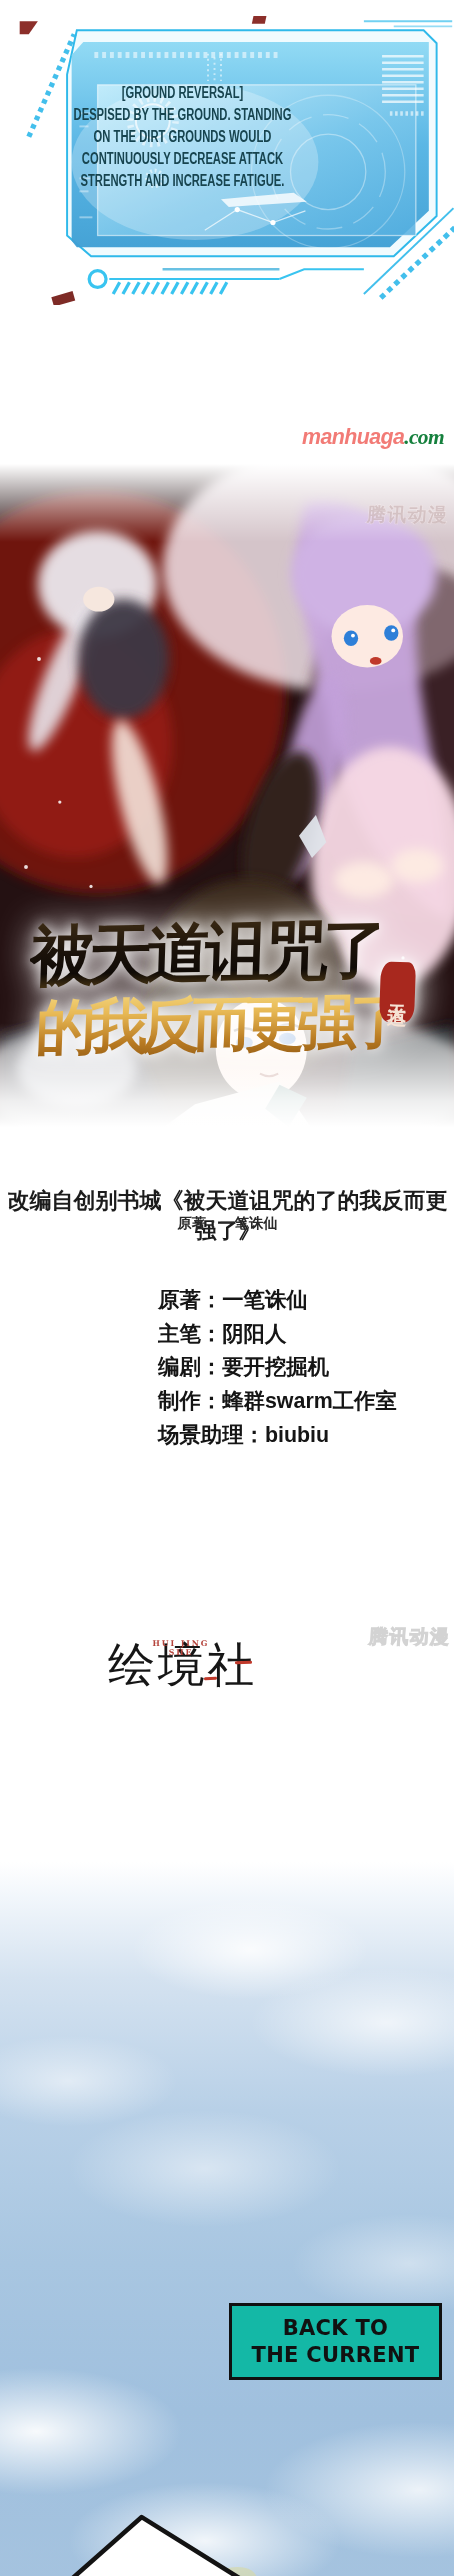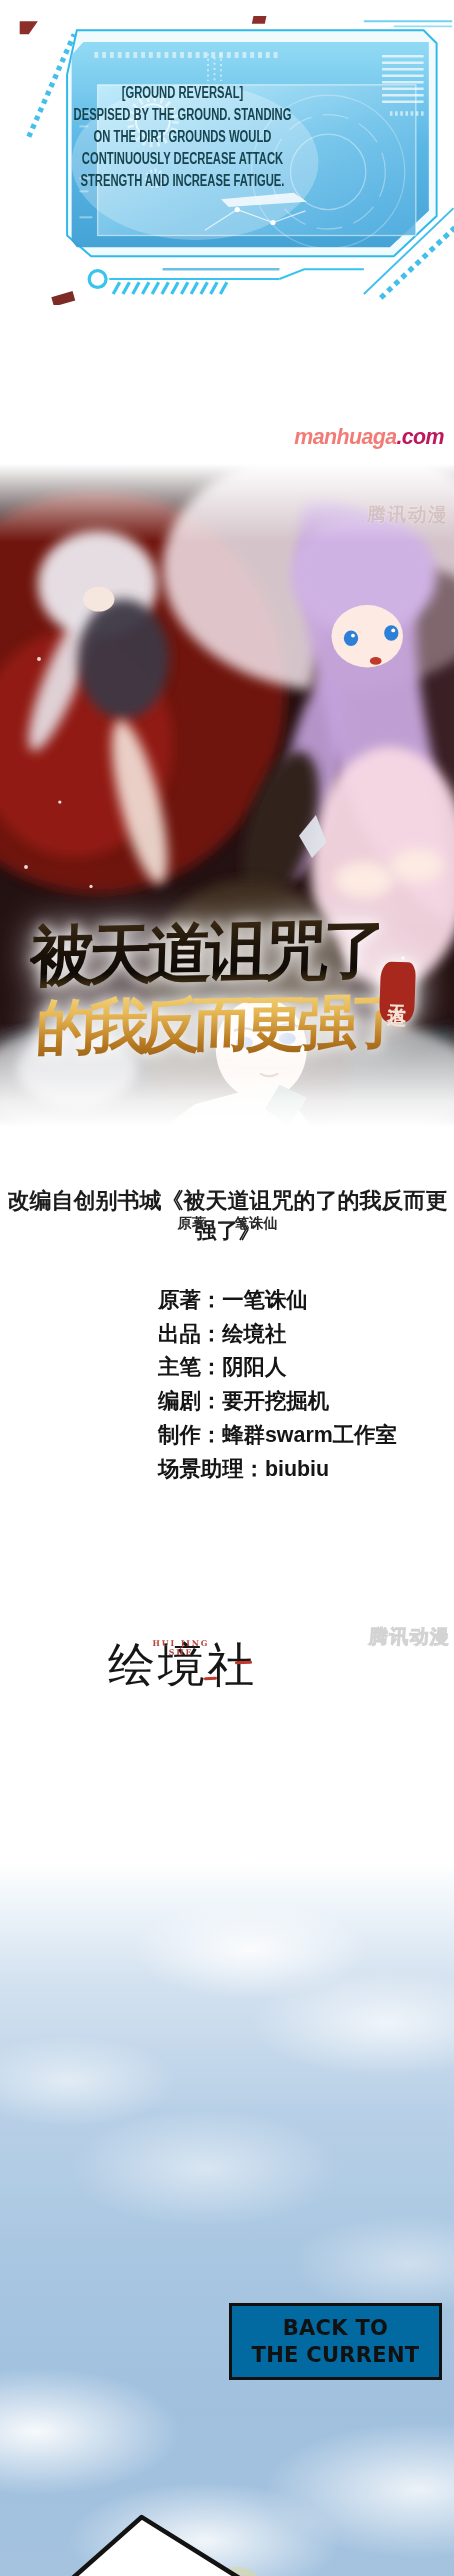--- a/index.html
+++ b/index.html
@@ -10,21 +10,21 @@
   #hud-wrap{position:absolute;top:0;left:0;width:455px;height:289px;}
   #hud-svg{position:absolute;top:0;left:0;}
   .hud-text{position:absolute;top:66px;left:20px;width:325px;text-align:center;
     font-weight:700;font-size:15.6px;line-height:22px;color:#17444f;
     transform:scaleX(0.72);letter-spacing:0px;white-space:nowrap;}
 
   
   .site-wm{position:absolute;top:409px;left:0;width:444px;text-align:right;
     font-style:italic;font-weight:800;font-size:21.4px;letter-spacing:-0.6px;}
   .site-wm .nm{color:#f27b76;}
-  .site-wm .tld{color:#be185d;}
+  .site-wm .tld{color:#15803d;font-family:Liberation Serif, serif;}
 
   
   #cover{position:absolute;top:448px;left:0;width:455px;height:663px;}
   .tc-wm1{position:absolute;top:486px;right:6.5px;font-weight:800;font-size:19px;letter-spacing:1.3px;
     color:rgba(95,50,50,0.38);-webkit-text-stroke:1px rgba(255,244,244,0.45);transform:skewX(-4deg);z-index:5;}
   .tc-wm2{position:absolute;top:1608px;right:5.2px;font-weight:800;font-size:19px;letter-spacing:1.3px;
     color:rgba(255,255,255,0.55);-webkit-text-stroke:1px #d3d3d3;transform:skewX(-4deg);}
 
   
   #title-block{position:absolute;top:889px;left:0;width:455px;z-index:6;
@@ -69,21 +69,21 @@
       radial-gradient(ellipse 195px 78px at 85% 22%,rgba(255,255,255,0.7),rgba(255,255,255,0) 70%),
       radial-gradient(ellipse 156px 65px at 15% 30%,rgba(255,255,255,0.55),rgba(255,255,255,0) 70%),
       radial-gradient(ellipse 195px 84px at 45% 42%,rgba(255,255,255,0.5),rgba(255,255,255,0) 70%),
       radial-gradient(ellipse 169px 71px at 90% 55%,rgba(255,255,255,0.45),rgba(255,255,255,0) 70%),
       radial-gradient(ellipse 208px 91px at 8% 78%,rgba(255,255,255,0.92),rgba(255,255,255,0) 70%),
       radial-gradient(ellipse 195px 84px at 45% 93%,rgba(255,255,255,0.85),rgba(255,255,255,0) 70%),
       radial-gradient(ellipse 221px 97px at 92% 86%,rgba(255,255,255,0.8),rgba(255,255,255,0) 70%),
       linear-gradient(180deg,#ffffff 0%,#f1f6fb 5%,#d4e2f0 16%,#b8d0e7 34%,#a8c6e1 55%,#a0c0de 75%,#a5c3df 100%);}
 
   
-  #caption-box{position:absolute;left:229px;top:2287px;width:213px;height:77px;background:#0369a1;
+  #caption-box{position:absolute;left:229px;top:2287px;width:213px;height:77px;background:#14b8a6;
     border:3.2px solid #101010;box-sizing:border-box;display:flex;flex-direction:column;
     align-items:center;justify-content:center;z-index:4;}
   #caption-box .cap{font-family:"DejaVu Sans",sans-serif;font-weight:700;font-size:21px;
     line-height:27px;color:#111;letter-spacing:0.3px;white-space:nowrap;}
 
   
   #tail-svg{position:absolute;top:2497px;left:0;z-index:3;}
 </style>
 </head>
 <body>
@@ -268,21 +268,20 @@
     <div class="seal">
         <span>天道</span>
       </div>
   </div>
 
   <div class="adapt1">改编自创别书城《被天道诅咒的了的我反而更强了》</div>
   <div class="adapt2">原著：一笔诛仙</div>
 
   <div id="credits">
     <div class="credit-line">原著：一笔诛仙</div>
-    <div class="credit-line">出品：绘境社</div>
     <div class="credit-line">主笔：阴阳人</div>
     <div class="credit-line">编剧：要开挖掘机</div>
     <div class="credit-line">制作：蜂群swarm工作室</div>
     <div class="credit-line">场景助理：biubiu</div>
   </div>
 
   <div class="tc-wm2">腾讯动漫</div>
 
   <div id="logo">
     <span class="logo-main">

